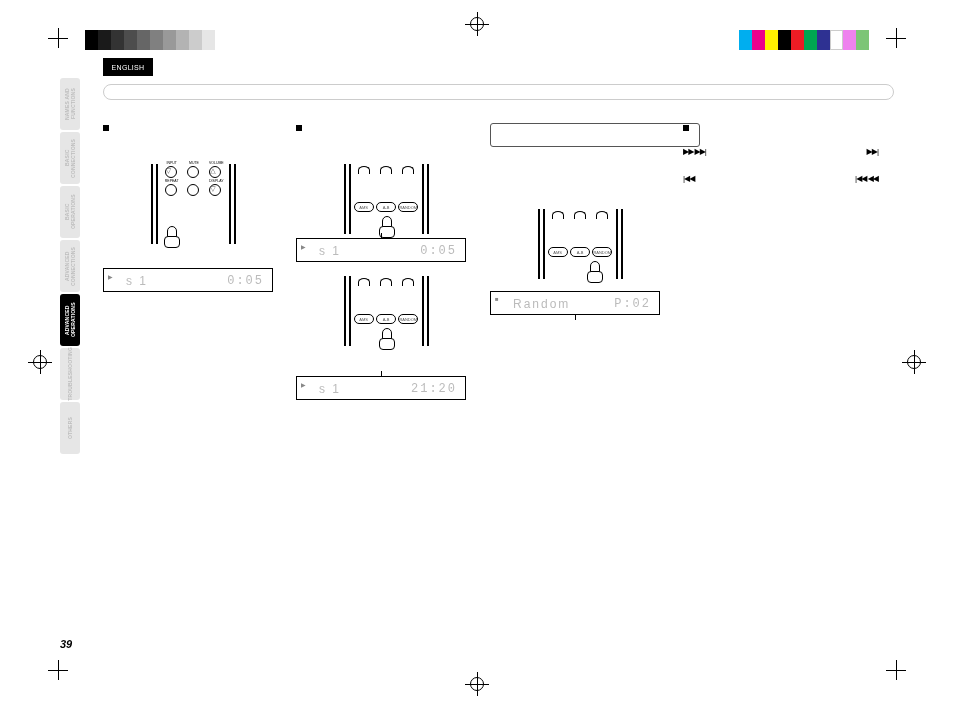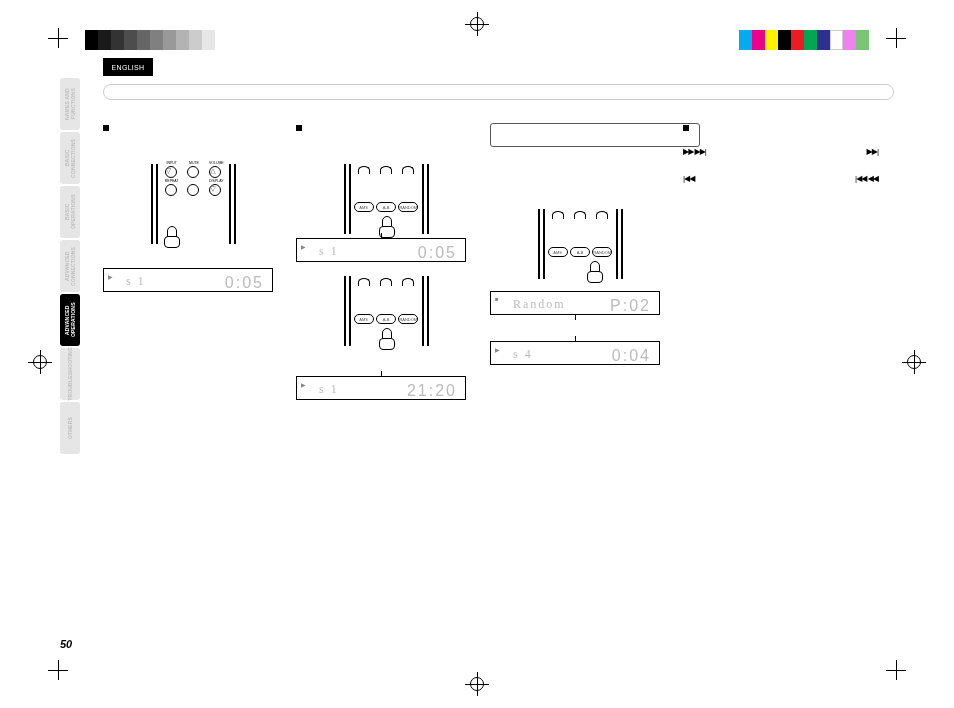--- a/index.html
+++ b/index.html
@@ -70,22 +70,22 @@
   .remote .btn.sq { border-radius:7px; width:20px; height:10px; font-size:4px; display:flex; align-items:center; justify-content:center; }
   .remote .lbl { position:absolute; font-size:3.5px; top:-6px; width:24px; text-align:center; left:-6px; color:#000; }
   .remote .finger { position:absolute; width:18px; height:22px; left:28px; bottom:-4px; }
   .remote .finger::before { content:""; position:absolute; width:8px; height:14px; border:1px solid #000; border-radius:5px 5px 3px 3px; left:5px; top:0; background:#fff; }
   .remote .finger::after { content:""; position:absolute; width:14px; height:10px; border:1px solid #000; border-radius:4px; left:2px; top:10px; background:#fff; }
   .remote.r2type .finger { left:38px; }
   .remote.r3type .finger { left:52px; }
 
   
   .lcd { position:relative; border:1px solid #000; height:24px; width:170px; margin-top:2px; background:#fff; }
-  .lcd .txt { position:absolute; right:8px; top:5px; font-family:Liberation Sans, sans-serif; font-size:16px; letter-spacing:2px; color:#bbb; }
-  .lcd .txtL { position:absolute; left:22px; top:5px; font-family:Liberation Serif, serif; font-size:12px; letter-spacing:2px; color:#bbb; }
+  .lcd .txt { position:absolute; right:8px; top:5px; font-family:Liberation Mono, monospace; font-size:12px; letter-spacing:2px; color:#bbb; }
+  .lcd .txtL { position:absolute; left:22px; top:5px; font-family:Liberation Sans, sans-serif; font-size:12px; letter-spacing:2px; color:#bbb; }
   .lcd .mini { position:absolute; left:4px; top:4px; font-size:6px; color:#888; }
   .lcd .tick { position:absolute; width:1px; height:6px; background:#000; left:84px; top:-6px; }
   .lcd .tickb { position:absolute; width:1px; height:6px; background:#000; left:84px; bottom:-6px; }
 
   .notebox { border:1px solid #555; border-radius:3px; height:24px; width:210px; padding:3px 6px; font-size:7px; font-weight:bold; color:#888; margin-bottom:6px; }
 
   .symrow { font-size:7px; color:#777; margin:3px 0; display:flex; align-items:center; gap:4px; }
   .sym { font-size:8px; color:#000; letter-spacing:-1px; }
 
   .pagenum { position:absolute; left:0; bottom:0; font-style:italic; font-weight:bold; font-size:11px; }
@@ -306,40 +306,34 @@
       <span class="mini">■</span>
       <span class="txtL">Random</span>
       <span class="txt">P:02</span>
       <div class="tickb"></div>
     </div>
     <div class="spacer"></div>
       <div class="spacer"></div>
       <div class="spacer"></div>
       <div class="spacer"></div>
 
-    <div class="lcd">
-      <div class="tick"></div>
-      <span class="mini">▶</span>
-      <span class="txtL">s  4</span>
-      <span class="txt">0:04</span>
-    </div>
   </div>
 
   <div class="col c4">
     <div><span class="sect-mark"></span><span class="sect-title"></span></div>
     <div class="spacer"></div>
       <div class="spacer"></div>
     <div class="symrow">
       <span class="sym">▶▶ ▶▶|</span>
       <span style="flex:1"></span>
       <span class="sym">▶▶|</span>
     </div>
     <div class="spacer"></div>
       <div class="spacer"></div>
     <div class="symrow">
       <span class="sym">|◀◀</span>
       <span style="flex:1"></span>
       <span class="sym">|◀◀ ◀◀</span>
     </div>
   </div>
 
-  <div class="pagenum">50</div>
+  <div class="pagenum">39</div>
 </div>
 
 </body></html>

